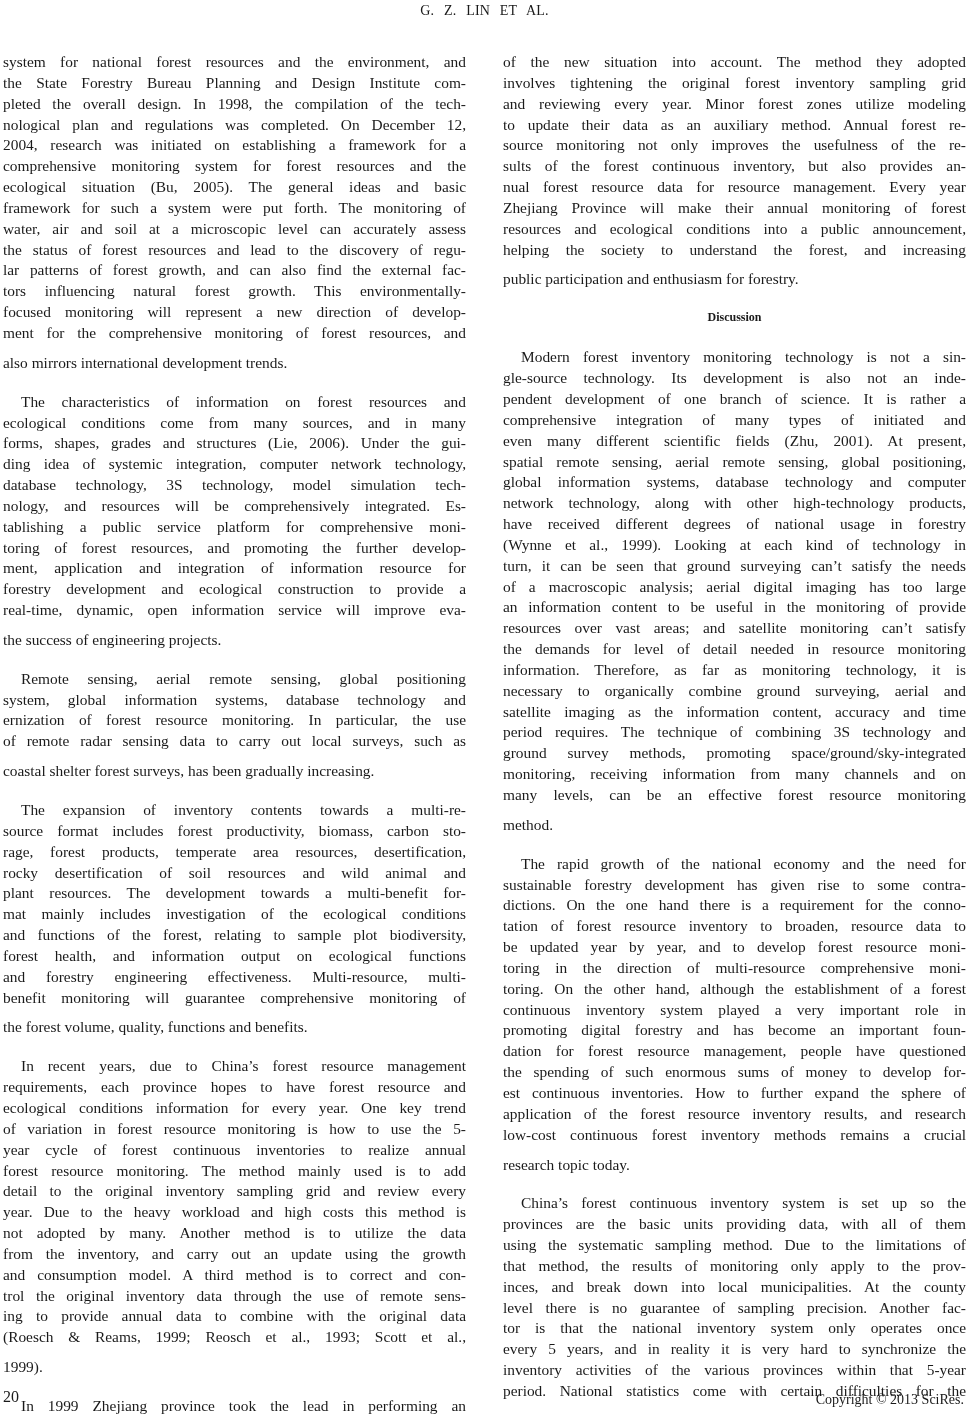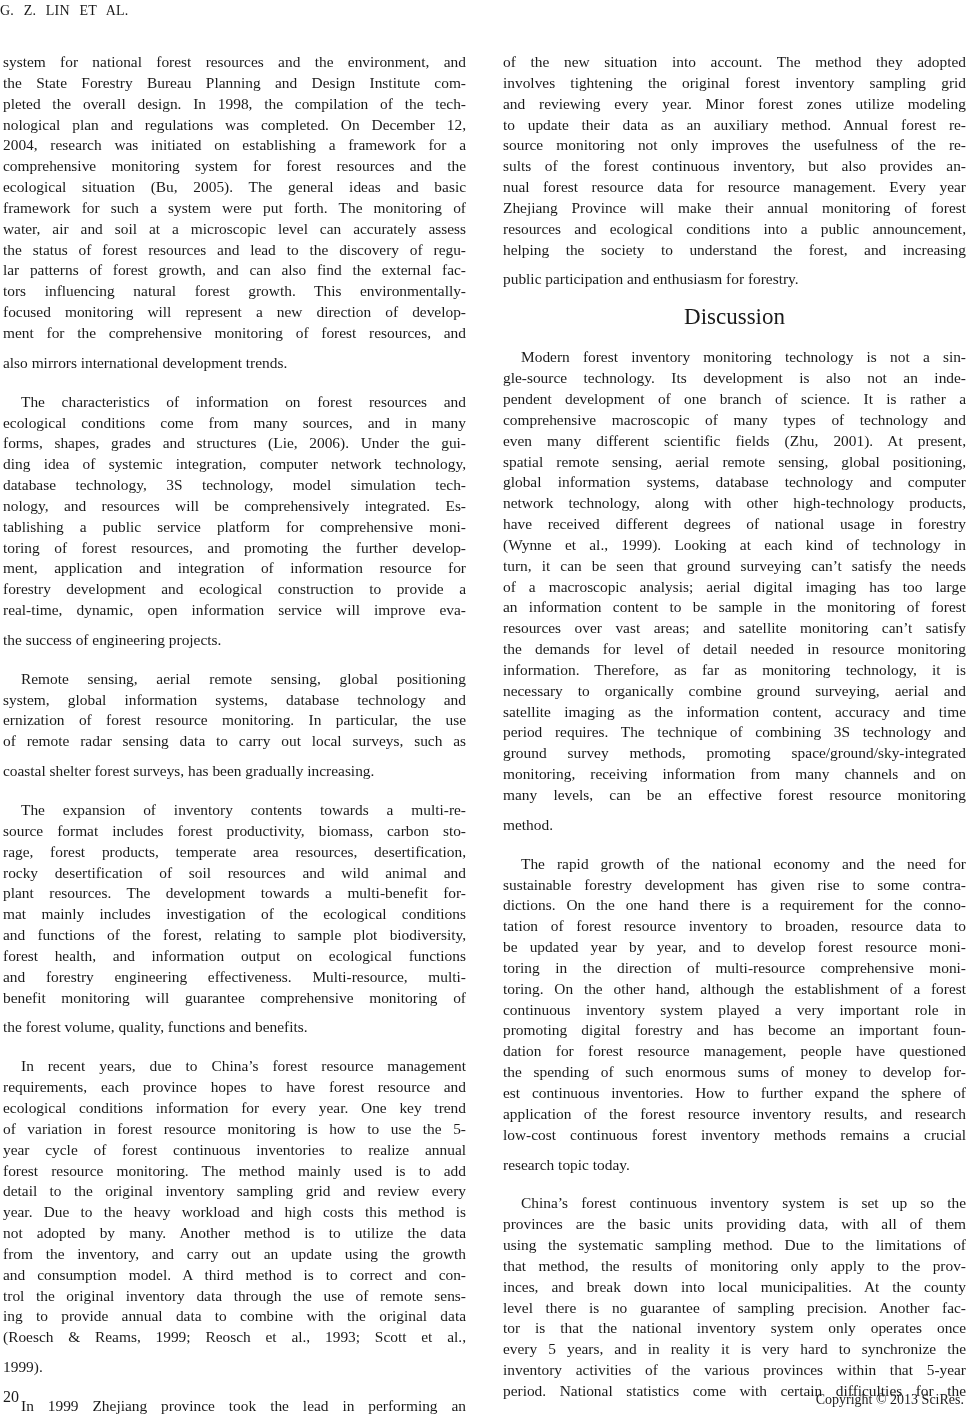--- a/index.html
+++ b/index.html
@@ -1,27 +1,27 @@
 <!DOCTYPE html>
 <html><head>
 <meta charset="utf-8">
 <style>
   html, body { margin: 0; padding: 0; background: #ffffff; }
   body { width: 969px; height: 1414px; position: relative; overflow: hidden;
          font-family: "Liberation Serif", "DejaVu Serif", serif; color: #1a1a1a; }
-  .running-head { position: absolute; top: 3px; left: 0; width: 969px; text-align: left;
+  .running-head { position: absolute; top: 3px; left: 0; width: 969px; text-align: center;
          font-size: 14px; letter-spacing: 0.2px; word-spacing: 6px; }
   .col { position: absolute; top: 52px; width: 463px; font-size: 15.4px; line-height: 20.85px; }
   .col-left { left: 3px; }
   .col-right { left: 503px; }
   .para { margin: 0; }
   .line { display: block; white-space: nowrap; text-align: justify; text-align-last: justify; height: 20.85px; }
   .line.last { text-align-last: left; margin-top: 9px; }
   .line.first { text-indent: 18px; margin-top: 18px; }
-  .section-heading { text-align: center; font-weight: normal; font-size: 23px; margin: 17px 0 12px 0; height: 22px; }
+  .section-heading { text-align: center; font-weight: bold; font-size: 12px; margin: 17px 0 12px 0; height: 22px; }
   .page-number { position: absolute; left: 3px; top: 1388px; font-size: 16px; }
   .copyright { position: absolute; right: 5px; top: 1392px; font-size: 14px; }
 </style>
 </head>
 <body>
 
 <div class="running-head">G. Z. LIN    ET    AL.</div>
 
 <div class="col col-left" id="left-col">
     <div class="para">
@@ -113,30 +113,30 @@
         <span class="line">helping the society to understand the forest, and increasing</span>
         <span class="line last">public participation and enthusiasm for forestry.</span>
       </div>
     </div>
   <div class="section-heading">Discussion</div>
   <div id="right-after">
       <div class="para">
         <span class="line first">Modern forest inventory monitoring technology is not a sin-</span>
         <span class="line">gle-source technology. Its development is also not an inde-</span>
         <span class="line">pendent development of one branch of science. It is rather a</span>
-        <span class="line">comprehensive macroscopic of many types of technology and</span>
+        <span class="line">comprehensive integration of many types of initiated and</span>
         <span class="line">even many different scientific fields (Zhu, 2001). At present,</span>
         <span class="line">spatial remote sensing, aerial remote sensing, global positioning,</span>
         <span class="line">global information systems, database technology and computer</span>
         <span class="line">network technology, along with other high-technology products,</span>
         <span class="line">have received different degrees of national usage in forestry</span>
         <span class="line">(Wynne et al., 1999). Looking at each kind of technology in</span>
         <span class="line">turn, it can be seen that ground surveying can’t satisfy the needs</span>
         <span class="line">of a macroscopic analysis; aerial digital imaging has too large</span>
-        <span class="line">an information content to be sample in the monitoring of forest</span>
+        <span class="line">an information content to be useful in the monitoring of provide</span>
         <span class="line">resources over vast areas; and satellite monitoring can’t satisfy</span>
         <span class="line">the demands for level of detail needed in resource monitoring</span>
         <span class="line">information. Therefore, as far as monitoring technology, it is</span>
         <span class="line">necessary to organically combine ground surveying, aerial and</span>
         <span class="line">satellite imaging as the information content, accuracy and time</span>
         <span class="line">period requires. The technique of combining 3S technology and</span>
         <span class="line">ground survey methods, promoting space/ground/sky-integrated</span>
         <span class="line">monitoring, receiving information from many channels and on</span>
         <span class="line">many levels, can be an effective forest resource monitoring</span>
         <span class="line last">method.</span>

